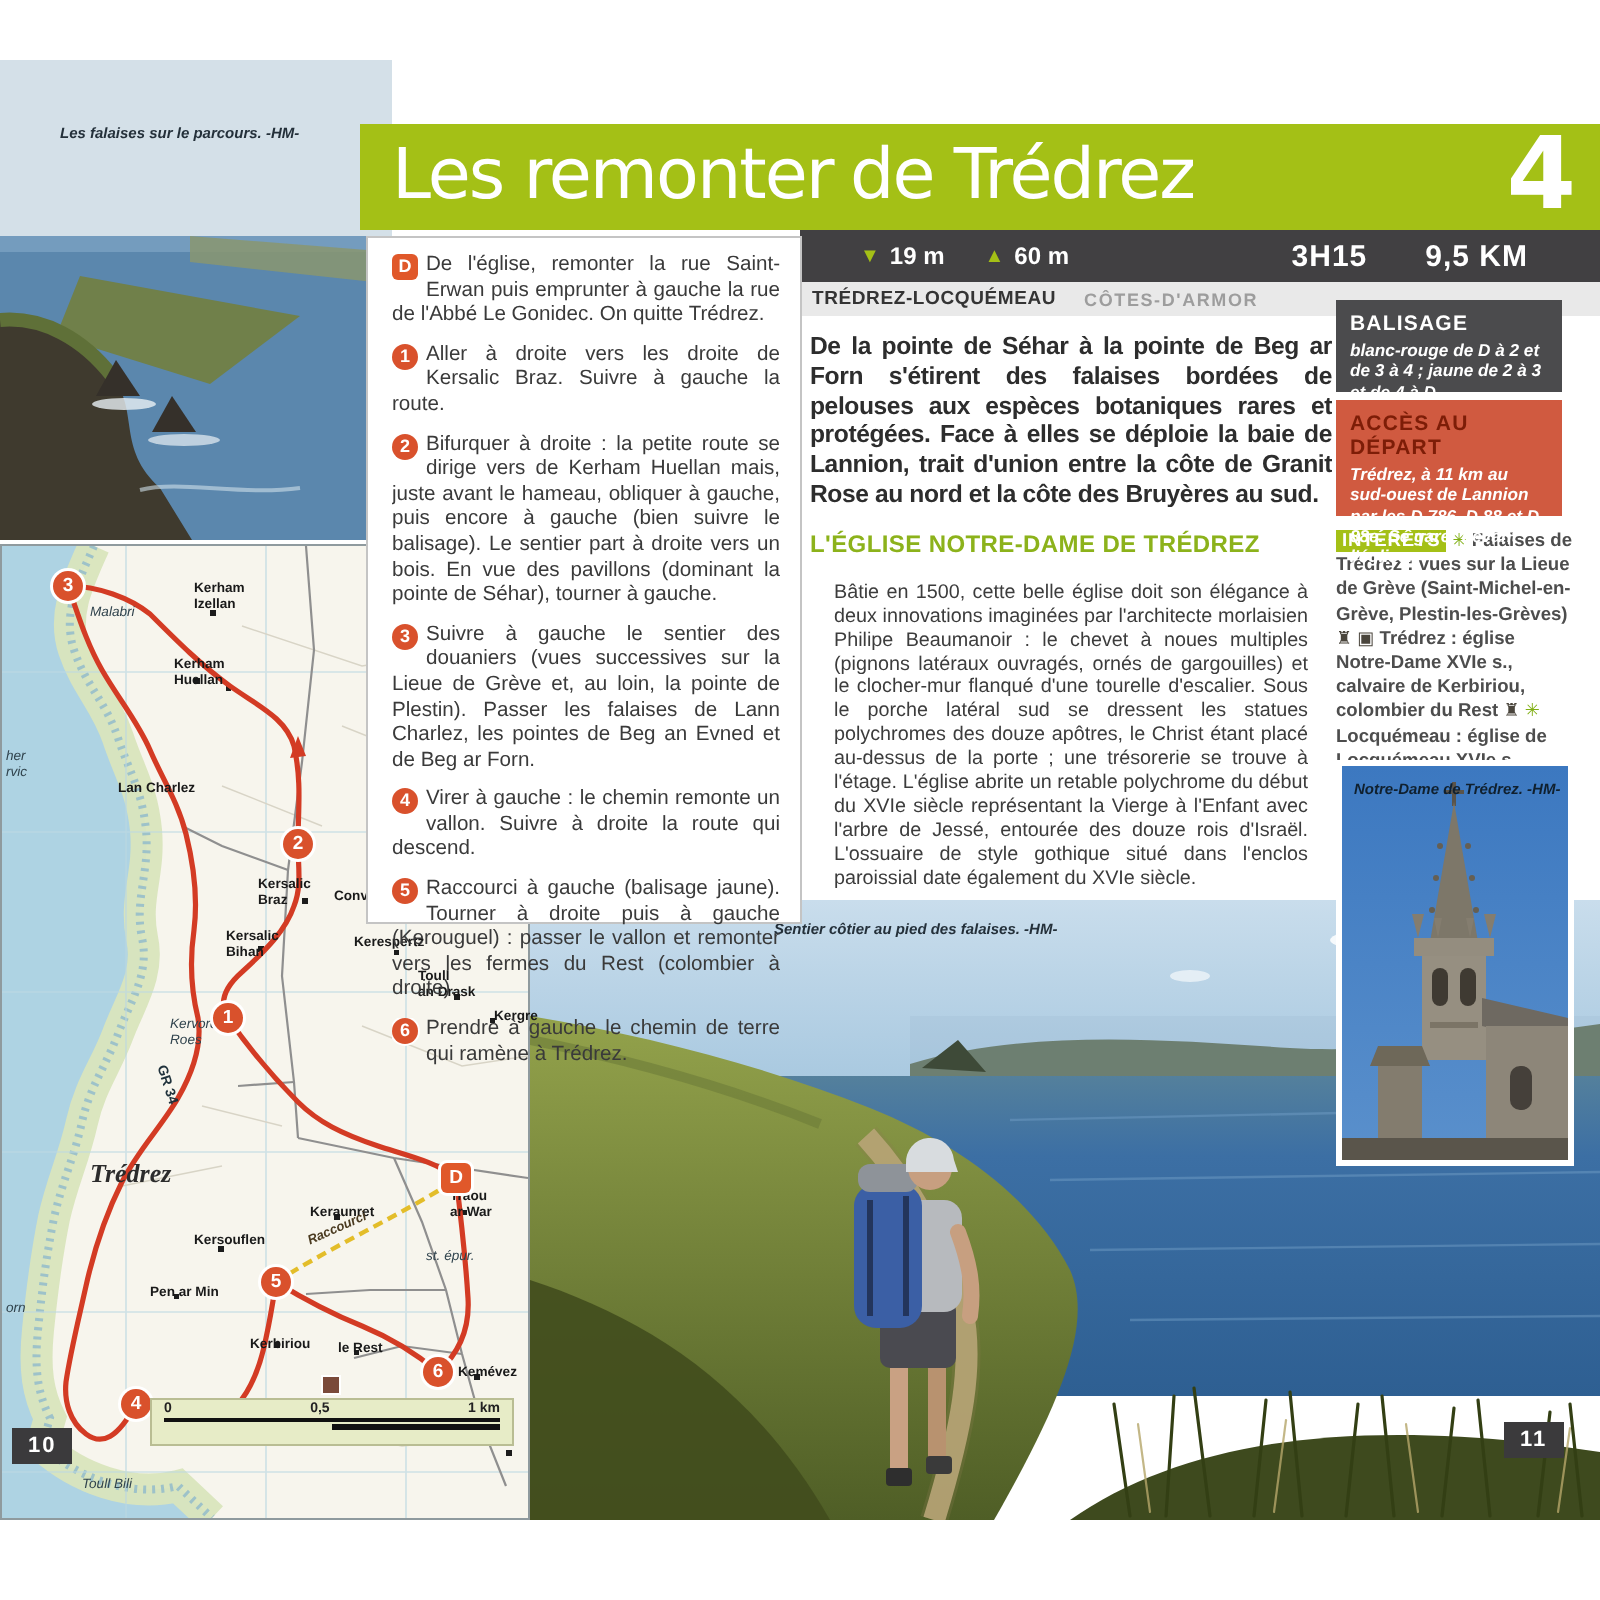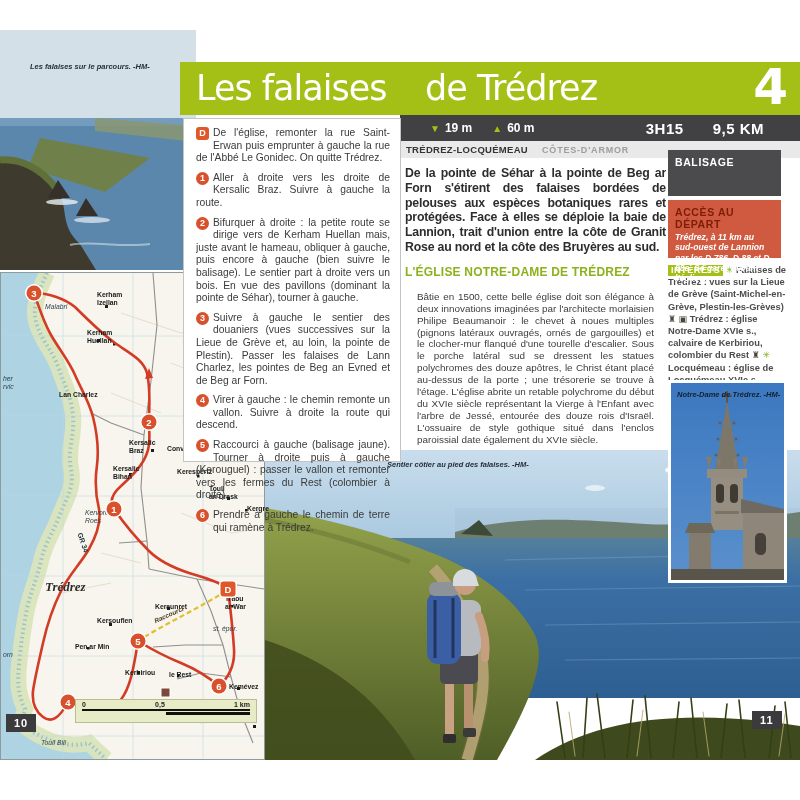--- a/index.html
+++ b/index.html
@@ -99,21 +99,21 @@
       <polygon points="58,150 70,168 48,168" fill="#35302a"></polygon>
       <polygon points="86,168 98,186 76,186" fill="#35302a"></polygon>
       <ellipse cx="62" cy="172" rx="16" ry="3" fill="#e8f0f4" opacity="0.8"></ellipse>
       <ellipse cx="92" cy="190" rx="18" ry="3" fill="#e8f0f4" opacity="0.7"></ellipse>
       <path d="M70,215 C90,210 120,218 150,214" stroke="#cfe0ea" stroke-width="2" fill="none" opacity="0.6"></path>
     </svg>
     <span class="caption" style="left:30px;top:32px;">Les falaises sur le parcours. -HM-</span>
   </div>
 
   <div class="abs title-band">
-    <span class="t1">Les falaises</span>
+    <span class="t1">Les remonter</span>
     <span class="t2">de Trédrez</span>
     <span class="num">4</span>
   </div>
 
   <div class="abs stats-bar">
     <span class="tri">▼</span>
     <span>19 m</span>
     <span class="sp"></span>
     <span class="tri">▲</span>
     <span>60 m</span>
@@ -151,20 +151,21 @@
   </div>
 
   <div class="abs article">
     <p class="intro">De la pointe de Séhar à la pointe de Beg ar Forn s'étirent des falaises bordées de pelouses aux espèces botaniques rares et protégées. Face à elles se déploie la baie de Lannion, trait d'union entre la côte de Granit Rose au nord et la côte des Bruyères au sud.</p>
     <p class="sec-title">L'ÉGLISE NOTRE-DAME DE TRÉDREZ</p>
     <p class="sec-body">Bâtie en 1500, cette belle église doit son élégance à deux innovations imaginées par l'architecte morlaisien Philipe Beaumanoir : le chevet à noues multiples (pignons latéraux ouvragés, ornés de gargouilles) et le clocher-mur flanqué d'une tourelle d'escalier. Sous le porche latéral sud se dressent les statues polychromes des douze apôtres, le Christ étant placé au-dessus de la porte ; une trésorerie se trouve à l'étage. L'église abrite un retable polychrome du début du XVIe siècle représentant la Vierge à l'Enfant avec l'arbre de Jessé, entourée des douze rois d'Israël. L'ossuaire de style gothique situé dans l'enclos paroissial date également du XVIe siècle.</p>
   </div>
 
   <div class="abs side-box balisage">
     <p class="bx-title">BALISAGE</p>
+    <p class="bx-text">blanc-rouge de D à 2 et de 3 à 4 ; jaune de 2 à 3 et de 4 à D</p>
   </div>
   <div class="abs side-box acces">
     <p class="bx-title">ACCÈS AU DÉPART</p>
     <p class="bx-text">Trédrez, à 11 km au sud-ouest de Lannion par les D 786, D 88 et D 88e. Se garer devant l'église.</p>
   </div>
   <div class="abs interets">
     <p><span class="int-chip">INTÉRÊTS</span>
       <span class="ic green">✳</span>
       <span>Falaises de Trédrez : vues sur la Lieue de Grève (Saint-Michel-en-Grève, Plestin-les-Grèves)</span>
       <span class="ic dark">♜</span>

